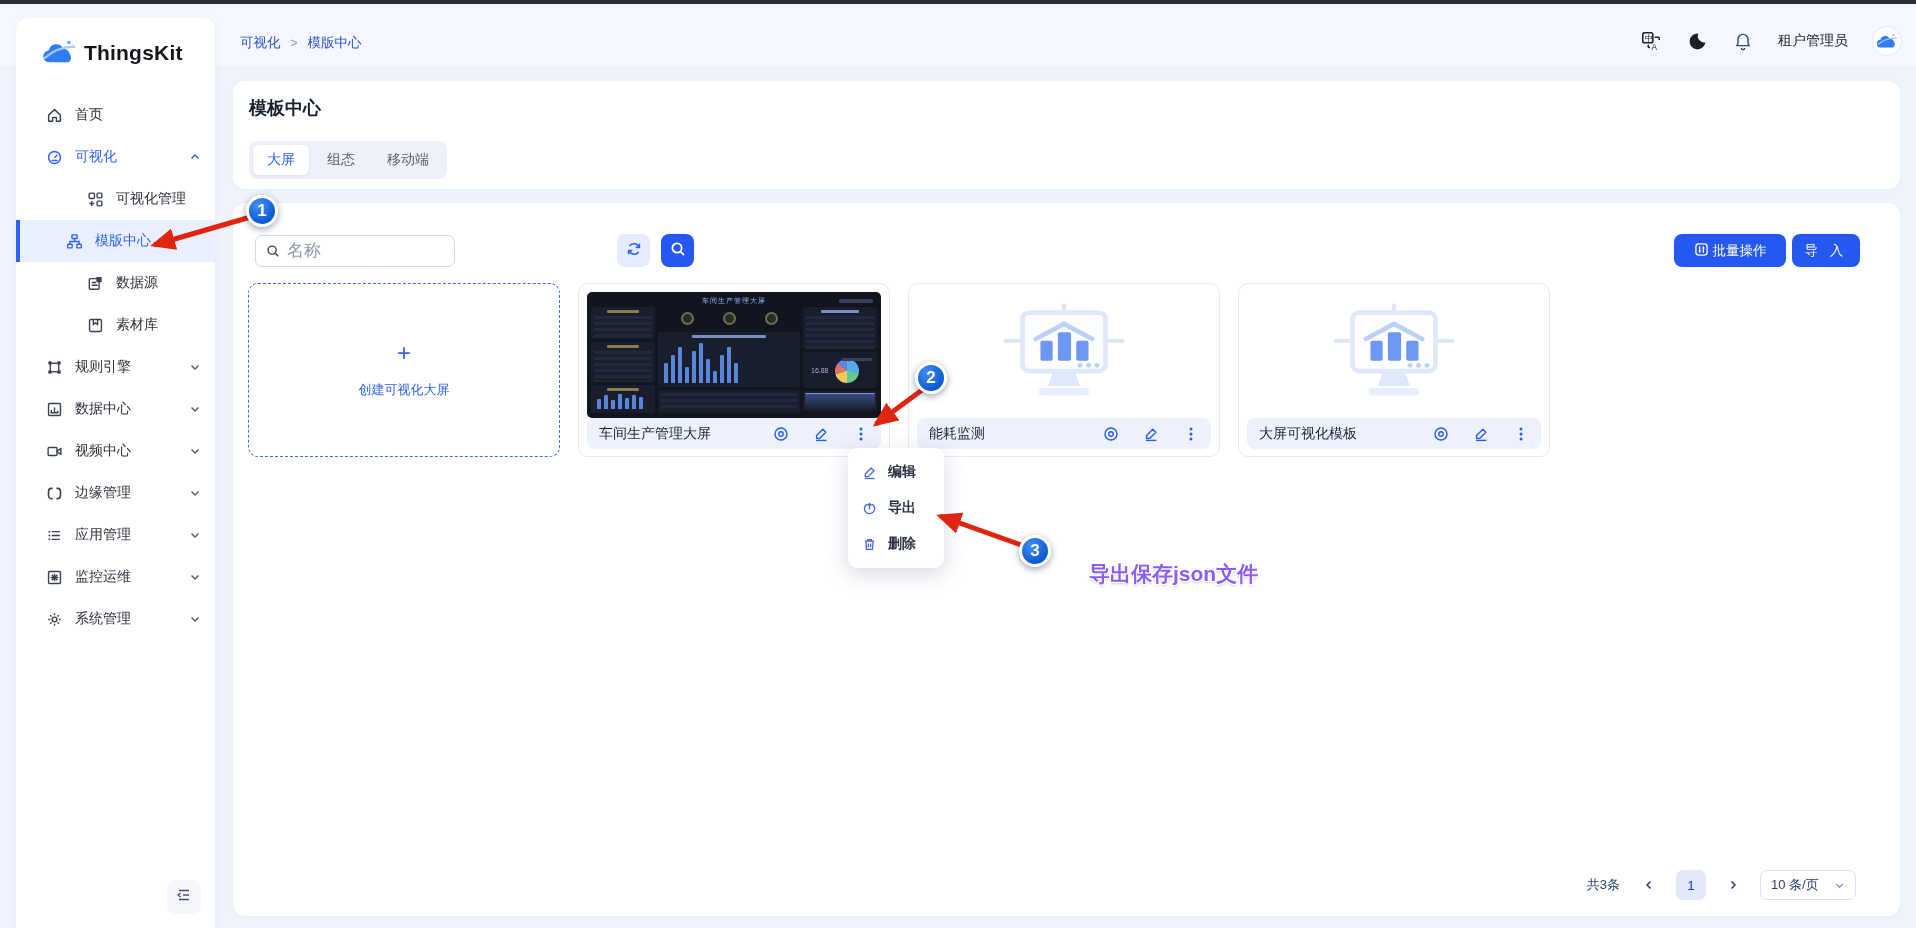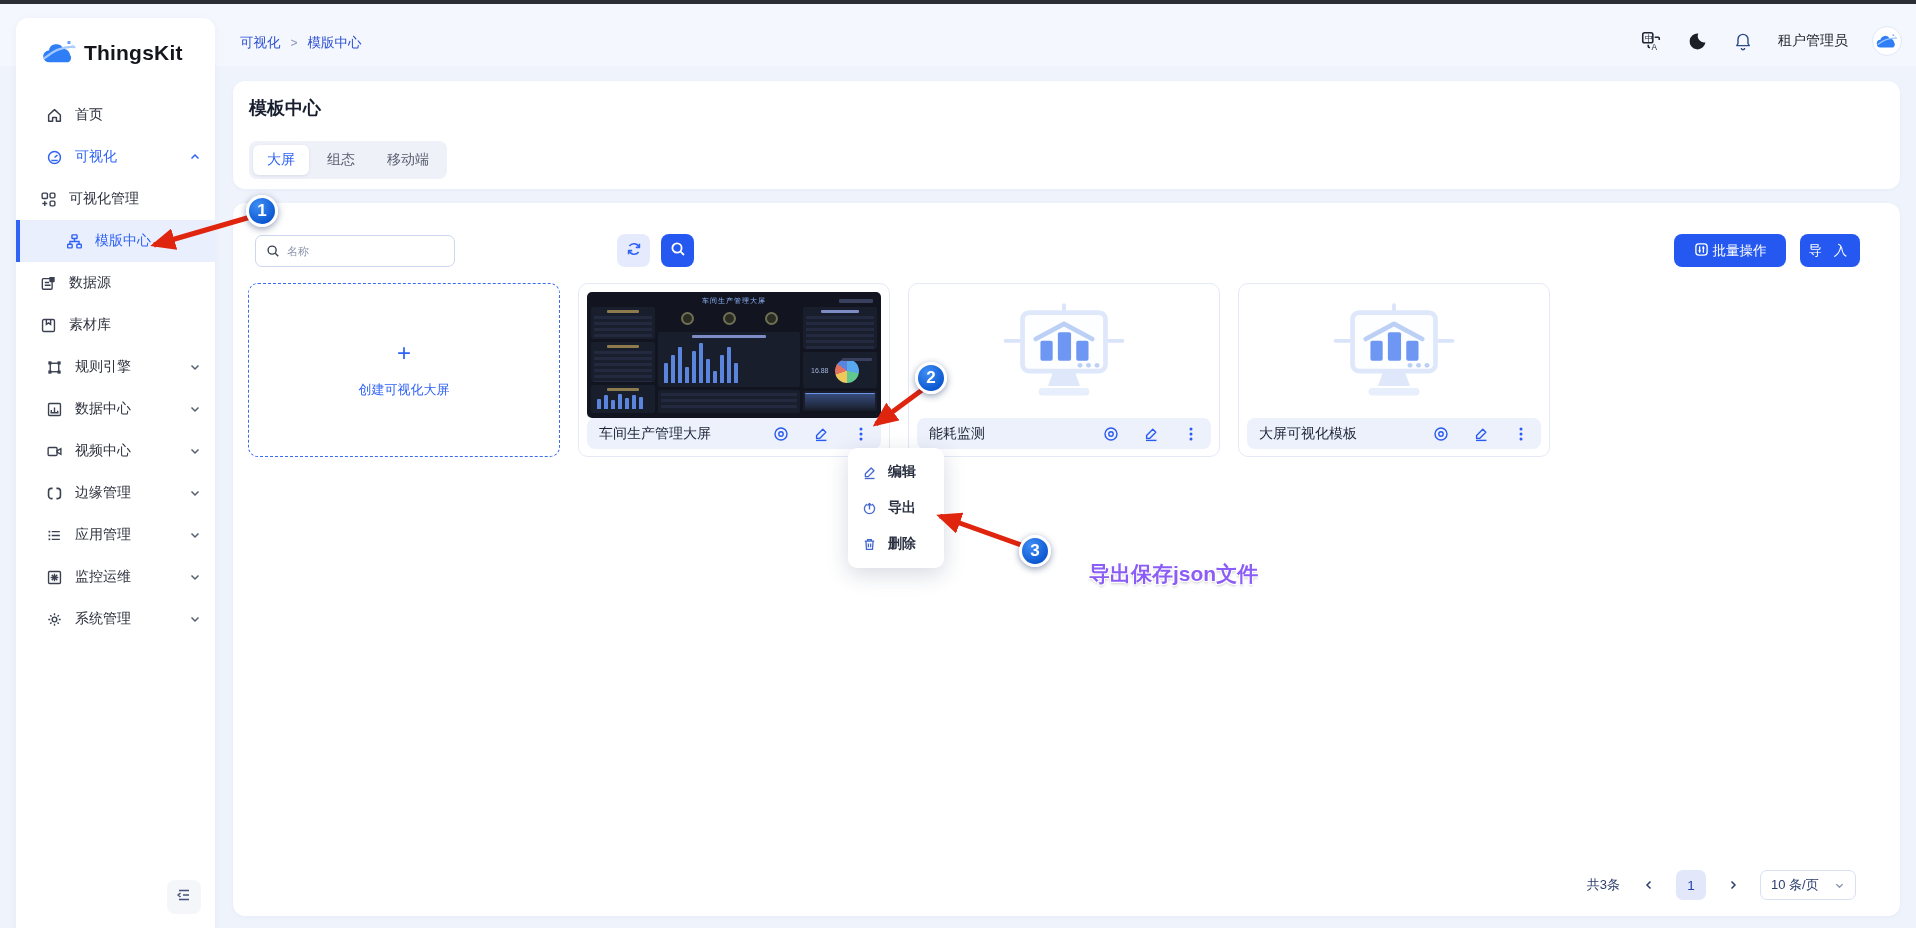--- a/index.html
+++ b/index.html
@@ -12,21 +12,21 @@
   .sidebar { position:absolute; left:16px; top:18px; bottom:0; width:199px;
     background:#ffffff; border-radius:12px 12px 0 0; box-shadow:0 2px 8px rgba(40,60,120,.05); z-index:2; }
   .logo-row { display:flex; align-items:center; gap:8px; padding:22px 0 18px 26px; }
   .logo-mark { width:34px; height:26px; display:inline-flex; }
   .logo-text { font-size:21px; font-weight:700; color:#14161c; letter-spacing:.2px; }
   .nav { margin-top:10px; }
   .nav-item { position:relative; display:flex; align-items:center; gap:12px; height:42px;
     padding-left:30px; font-size:14px; color:#2d313d; cursor:pointer; }
   .nav-item .nav-ic { width:17px; height:17px; display:inline-flex; color:#3a4050; flex:0 0 auto; }
   .nav-item .chev { position:absolute; right:14px; color:#565d6e; display:inline-flex; width:12px; height:12px; }
-  .nav-item.lvl2 { padding-left:24px; }
+  .nav-item.lvl2 { padding-left:71px; }
   .nav-item.parent-active { color:#2f62f5; }
   .nav-item.parent-active .nav-ic, .nav-item.parent-active .chev { color:#2f62f5; }
   .nav-item.selected { background:#e9effd; color:#2f62f5; border-left:4px solid #2f62f5; padding-left:46px; }
   .nav-item.selected .nav-ic { color:#2f62f5; }
   .collapse-btn { position:absolute; left:151px; bottom:14px; width:34px; height:34px;
     background:#f5f6fa; border-radius:8px; display:flex; align-items:center; justify-content:center;
     color:#44527c; cursor:pointer; }
 
   
   .topbar { position:absolute; left:0; top:4px; right:0; height:62px; background:#f4f7fe; }
@@ -49,31 +49,31 @@
   .tab { padding:6px 14px; font-size:14px; color:#585f6f; border-radius:6px; cursor:pointer; }
   .tab.active { background:#fff; color:#2f62f5; box-shadow:0 1px 3px rgba(30,50,110,.10); }
 
   
   .main-card { position:absolute; left:233px; top:203px; width:1667px; height:713px;
     background:#fff; border-radius:12px; box-shadow:0 1px 4px rgba(40,60,120,.04); }
   .toolbar-row { position:absolute; left:22px; right:20px; top:31px; height:34px; }
   .search-box { position:absolute; left:0; top:1px; width:200px; height:32px; border:1px solid #ccd6ee;
     border-radius:7px; background:#fff; display:flex; align-items:center; padding:0 10px; gap:7px; }
   .search-box .mag { color:#39404e; display:inline-flex; }
-  .search-box input { border:none; outline:none; flex:1; font-size:11px; color:#15803d; background:transparent; }
+  .search-box input { border:none; outline:none; flex:1; font-size:17px; color:#15803d; background:transparent; }
   .search-box input::placeholder { color:#8d96aa; }
   .icon-btn { position:absolute; top:0; width:33px; height:33px; border:none; border-radius:8px;
     display:flex; align-items:center; justify-content:center; cursor:pointer; }
   .refresh-btn { left:362px; background:#e5ebfc; color:#2f62f5; }
   .searchgo-btn { left:406px; background:#2558f0; color:#fff; }
   .blue-btn { position:absolute; top:0; height:33px; border:none; border-radius:8px; background:#2558f0;
     color:#fff; font-size:13.5px; display:flex; align-items:center; justify-content:center; gap:4px;
     cursor:pointer; font-family:inherit; }
   .batch-btn { right:94px; width:112px; }
-  .import-btn { right:20px; width:60px; letter-spacing:4px; }
+  .import-btn { right:20px; width:68px; letter-spacing:4px; }
 
   
   .grid { position:absolute; left:15px; top:80px; display:grid; grid-template-columns:repeat(5,312px); gap:18px; }
   .t-card { width:312px; height:174px; background:#fff; border:1px solid #e4e9f5; border-radius:10px;
     padding:8px; position:relative; cursor:pointer; }
   .t-card.create { border:1.5px dashed #3a6bf0; display:flex; flex-direction:column;
     align-items:center; justify-content:center; gap:16px; color:#2f62f5; }
   .t-card.create .plus { font-size:24px; font-weight:400; line-height:1; }
   .t-card.create .create-lb { font-size:13px; }
   .card-foot { position:absolute; left:8px; right:8px; bottom:7px; height:31px; background:#edf1fc;

